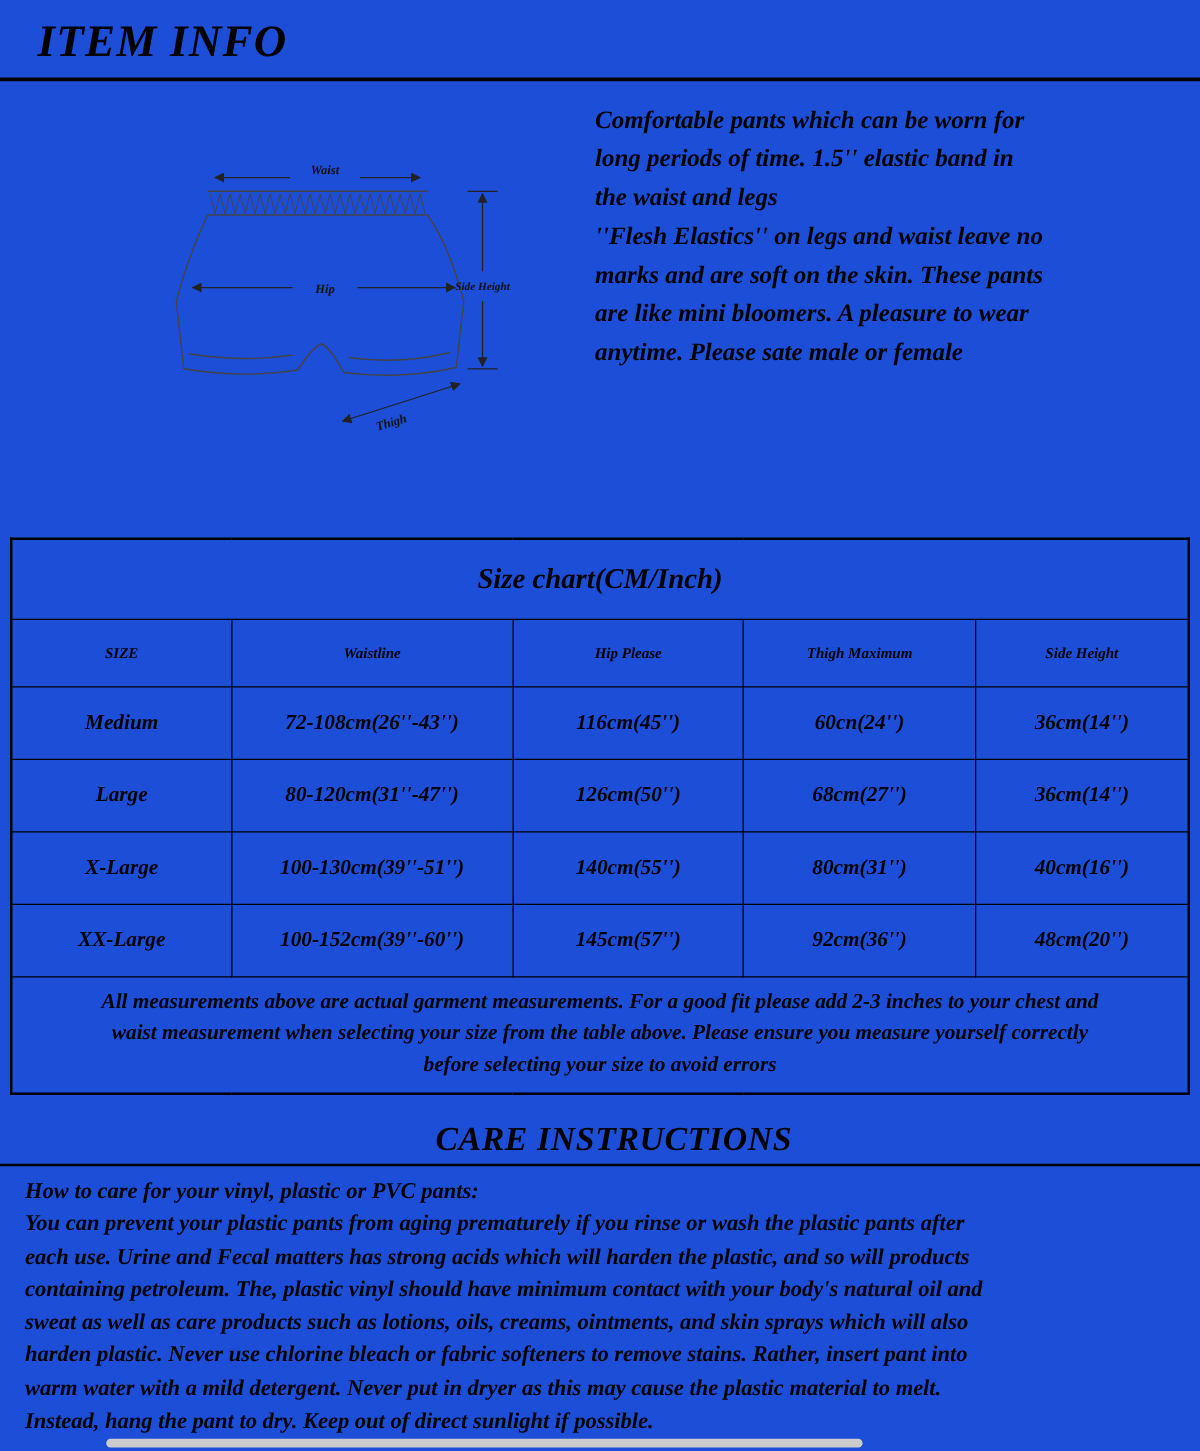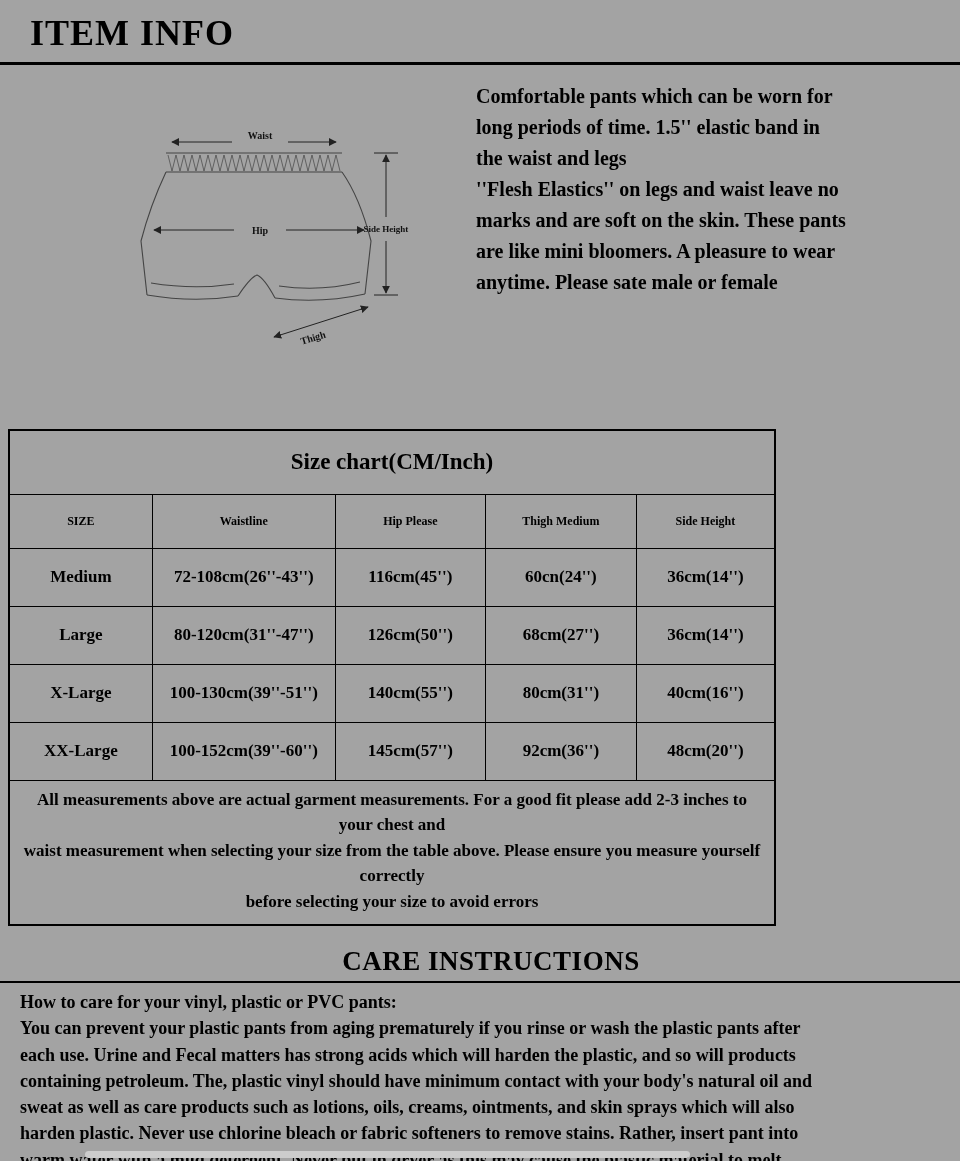--- a/index.html
+++ b/index.html
@@ -2,21 +2,21 @@
 <html><head>
 <meta charset="utf-8">
 <style>
   * { box-sizing: border-box; margin: 0; padding: 0; }
   html, body { background: #ffffff; }
   body {
     width: 960px;
     color: #000;
     font-family: "Liberation Serif", "DejaVu Serif", serif;
   }
-  .page { position: relative; width: 960px; height: 1161px; overflow: hidden; background: #a3a3a3; }
+  .page { position: relative; width: 960px; height: 1161px; overflow: hidden; background: #1d4ed8; font-style: italic; }
 
   
   .header h1 {
     font-size: 36px;
     font-weight: bold;
     letter-spacing: 1px;
     padding: 12px 0 8px 30px;
   }
   .title-rule { border-top: 3px solid #000; height: 0; }
 
@@ -27,21 +27,21 @@
     width: 466px;
     padding: 16px 10px 0 4px;
     font-size: 20px;
     font-weight: bold;
     line-height: 1.55;
     white-space: pre-line;
   }
 
   
   table.size-chart {
-    width: 768px;
+    width: 944px;
     margin: 36px 8px 0 8px;
     border-collapse: collapse;
     border: 2px solid #000;
   }
   table.size-chart th, table.size-chart td {
     border: 1px solid #000;
     font-weight: bold;
     text-align: center;
     vertical-align: middle;
   }
@@ -161,21 +161,21 @@
         <col style="width:18.1%">
     </colgroup>
     <thead>
       <tr>
         <th colspan="5" class="chart-title">Size chart(CM/Inch)</th>
       </tr>
       <tr class="cols">
         <th>SIZE</th>
         <th>Waistline</th>
         <th>Hip Please</th>
-        <th>Thigh Medium</th>
+        <th>Thigh Maximum</th>
         <th>Side Height</th>
       </tr>
     </thead>
     <tbody>
       <tr>
         <td>Medium</td>
         <td>72-108cm(26''-43'')</td>
         <td>116cm(45'')</td>
         <td>60cn(24'')</td>
         <td>36cm(14'')</td>

